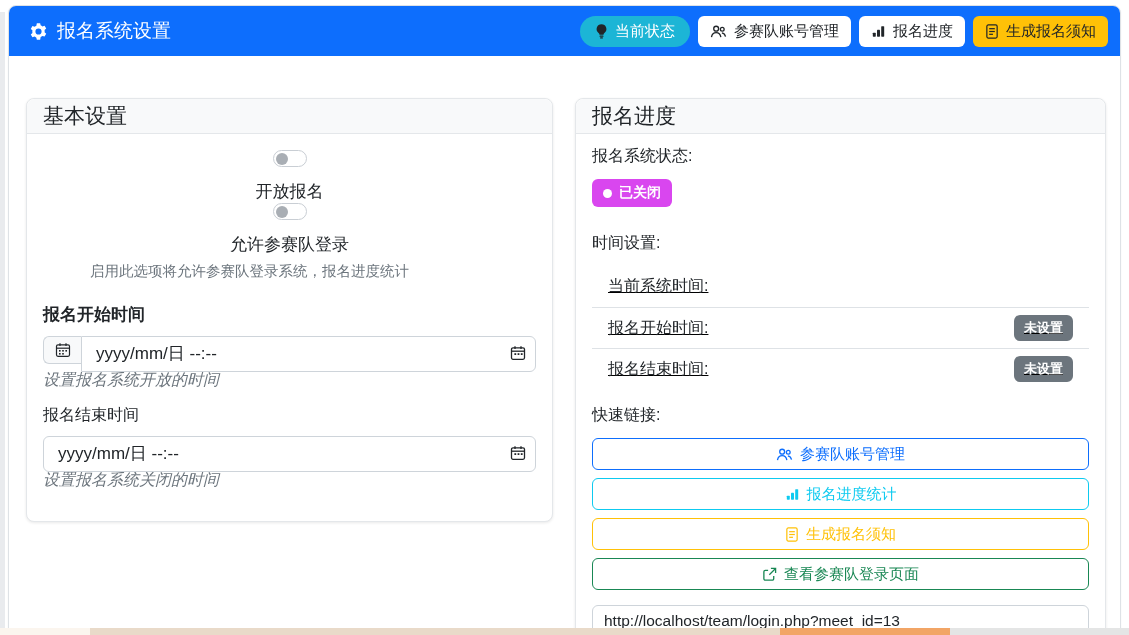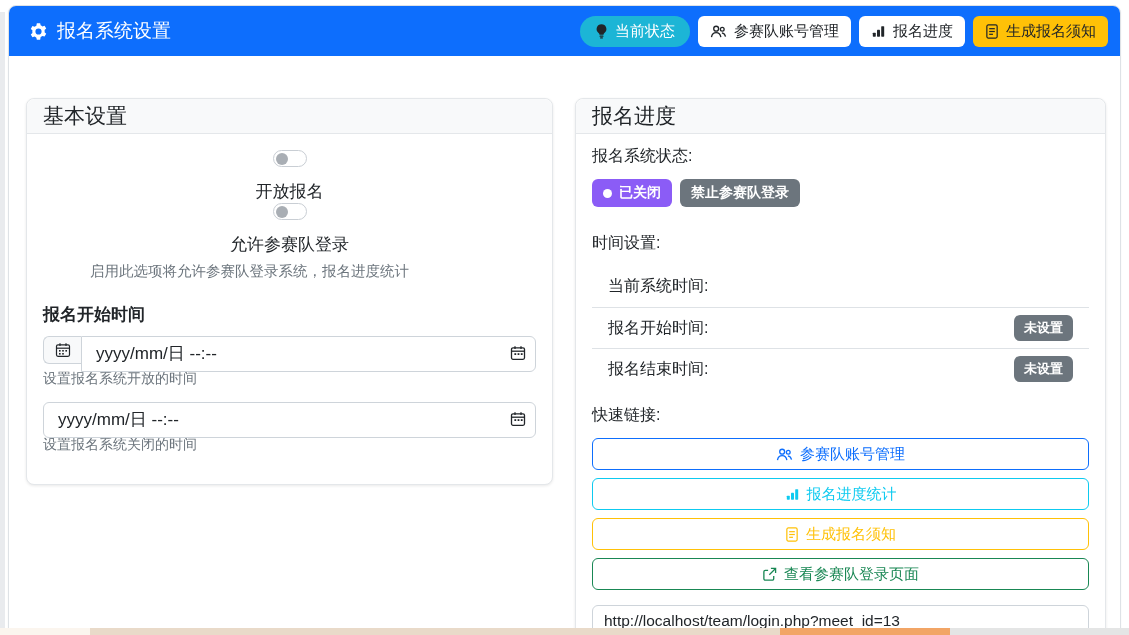--- a/index.html
+++ b/index.html
@@ -41,33 +41,33 @@
   .field-label { font-size: 16px; color: #212529; margin: 14px 0 10px; }
   .input-group { display: flex; height: 28px; margin-bottom: 6px; }
   .input-addon { width: 38px; background: #f8f9fa; border: 1px solid #ced4da; border-right: none;
                  border-radius: 6px 0 0 6px; display: flex; align-items: center; justify-content: center; color: #212529; }
   .dt-wrap { position: relative; flex: 1; }
   .dt-input { width: 100%; height: 36px; border: 1px solid #ced4da; border-radius: 0 6px 6px 0;
               padding: 0 36px 0 14px; font-size: 17px; color: #212529; background: #fff; }
   .dt-wrap.no-addon .dt-input { border-radius: 6px; }
   .dt-input::placeholder { color: #212529; opacity: 1; }
   .dt-cal { position: absolute; right: 10px; top: 9px; color: #212529; pointer-events: auto; cursor: pointer; }
-  .help-text { font-size: 14px; color: #6c757d; margin-bottom: 14px; }
+  .help-text { font-size: 16px; color: #6c757d; margin-bottom: 14px; font-style: italic; }
 
   .section-label { font-size: 16px; color: #212529; margin: 26px 0 12px; }
   .badge-row { display: flex; gap: 8px; margin-bottom: 12px; }
   .badge { display: inline-flex; align-items: center; gap: 7px; color: #fff; font-size: 14px; font-weight: bold;
            border-radius: 6px; padding: 5px 11px; white-space: nowrap; }
   .badge .dot { width: 9px; height: 9px; background: #fff; border-radius: 50%; }
-  .badge-red  { background: #8b5cf6; }
+  .badge-red  { background: #d946ef; }
   .badge-gray { background: #6c757d; }
   .badge-blue { background: #0d6efd; }
   .badge-sm { font-size: 13px; padding: 4px 10px; }
 
-  .time-row { display: flex; justify-content: space-between; align-items: center; height: 41px; padding: 0 16px; }
+  .time-row { display: flex; justify-content: space-between; align-items: center; height: 41px; padding: 0 16px; text-decoration: underline; }
   .time-row + .time-row { border-top: 1px solid #dee2e6; }
   .time-row-label { font-size: 16px; color: #212529; }
 
   .quick-links { display: flex; flex-direction: column; gap: 8px; }
   .ql-btn { height: 32px; border-radius: 6px; background: #fff; display: flex; align-items: center;
             justify-content: center; gap: 7px; font-size: 15px; cursor: pointer; }
   .ql-primary { border: 1px solid #0d6efd; color: #0d6efd; }
   .ql-info    { border: 1px solid #0dcaf0; color: #0dcaf0; }
   .ql-warning { border: 1px solid #ffc107; color: #ffc107; }
   .ql-success { border: 1px solid #198754; color: #198754; }
@@ -201,20 +201,21 @@
                       <rect x="4.4" y="8.2" width="1.8" height="1.8"></rect>
                       <rect x="7.6" y="8.2" width="1.8" height="1.8"></rect>
                       <rect x="10.8" y="8.2" width="1.8" height="1.8"></rect>
                     </g>
                   </svg>
               </span>
             </span>
           </div>
           <div class="help-text">设置报名系统开放的时间</div>
 
+          <div class="field-label">报名结束时间</div>
           <div class="input-group">
             <span class="dt-wrap no-addon">
               <input class="dt-input" type="text" placeholder="yyyy/mm/日 --:--" style="">
               <span class="dt-cal">
                 <svg width="16" height="16" viewBox="0 0 16 16" fill="none" stroke="#212529" stroke-width="1.3">
                     <rect x="1.5" y="2.8" width="13" height="11.5" rx="1.5"></rect>
                     <line x1="1.5" y1="6.2" x2="14.5" y2="6.2"></line>
                     <line x1="5" y1="1.2" x2="5" y2="4"></line>
                     <line x1="11" y1="1.2" x2="11" y2="4"></line>
                     <g fill="#212529" stroke="none">
@@ -234,23 +235,20 @@
       <div class="card card-right">
         <div class="card-header">报名进度</div>
         <div class="card-body" style="padding-top:12px;">
 
           <div class="section-label" style="margin-top:0;">报名系统状态:</div>
           <div class="badge-row">
             <span class="badge badge-red">
               <span class="dot"></span>
               <span>已关闭</span>
             </span>
-            <span class="badge badge-gray">
-              <span>禁止参赛队登录</span>
-            </span>
           </div>
 
           <div class="section-label">时间设置:</div>
           <div class="time-rows">
             <div class="time-row">
               <span class="time-row-label">当前系统时间:</span>
             </div>
             <div class="time-row">
               <span class="time-row-label">报名开始时间:</span>
               <span class="badge badge-gray badge-sm">未设置</span>

